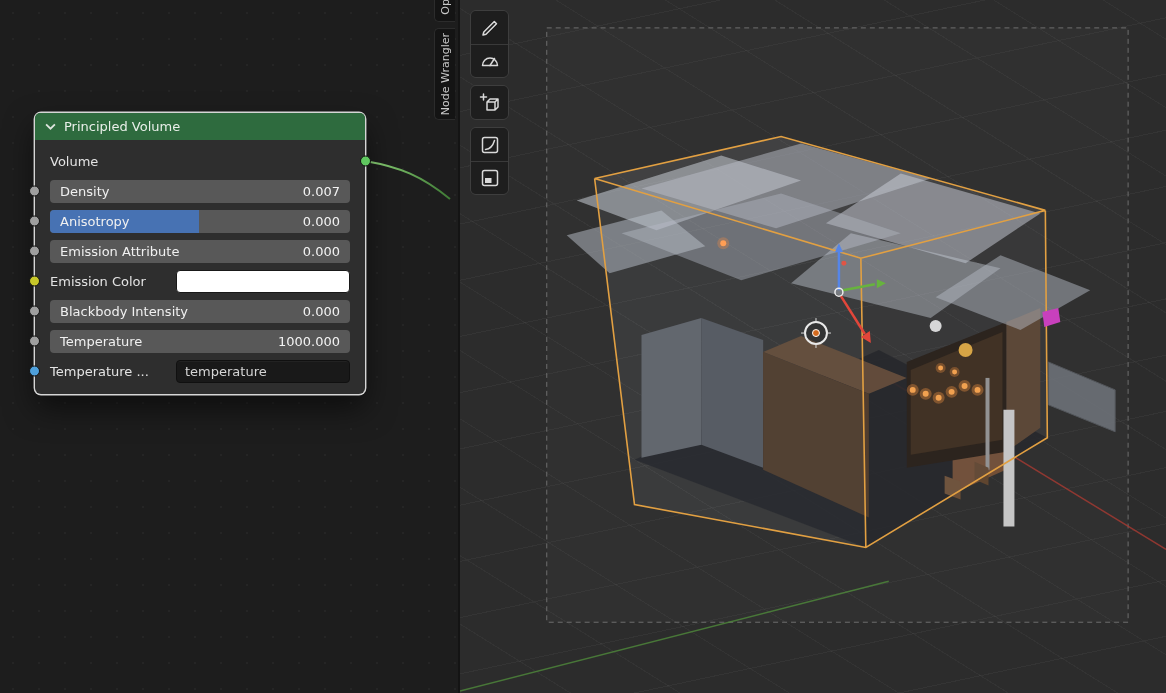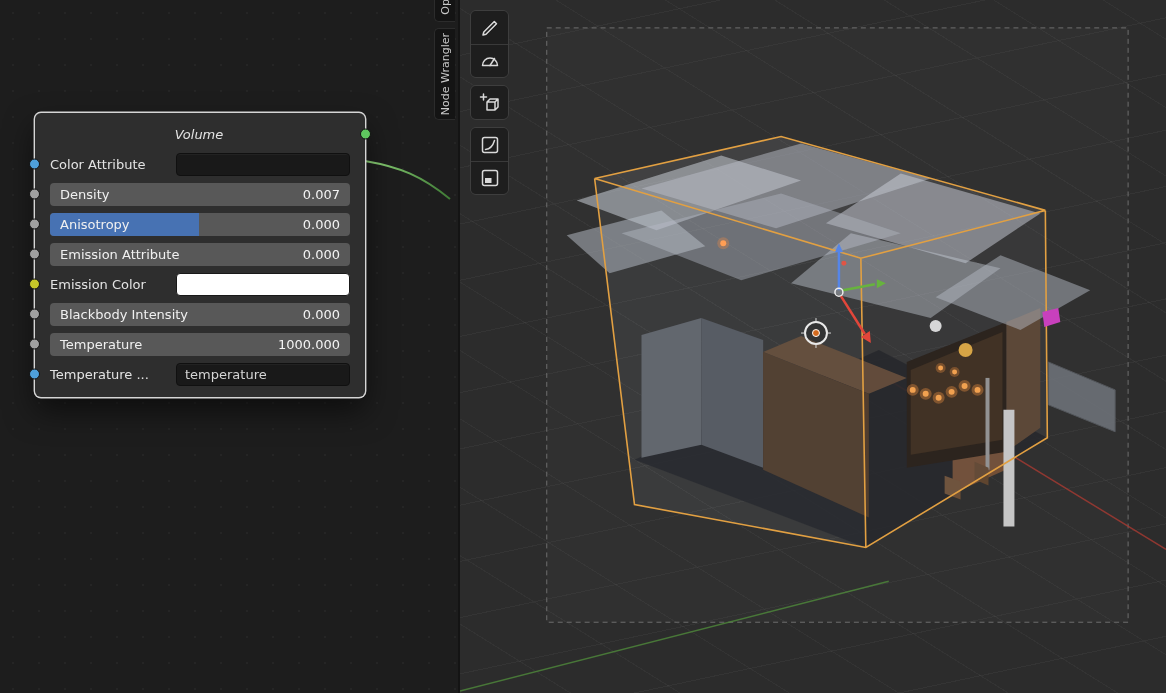--- a/index.html
+++ b/index.html
@@ -32,21 +32,21 @@
   .nrow{position:relative;height:30px;display:flex;align-items:center;padding:0 15px;}
   .socket{
     position:absolute;width:11px;height:11px;border-radius:50%;
     border:1px solid #121212;left:-6px;top:50%;transform:translateY(-50%);
     box-sizing:border-box;z-index:2;
   }
   .socket.right{left:auto;right:-6px;}
   .s-yellow{background:#c7c729;} .s-blue{background:#4ea0dc;}
   .s-gray{background:#9f9f9f;}  .s-green{background:#5fc75f;}
   .rlabel{color:#e3e3e3;white-space:nowrap;}
-  .out-row{justify-content:center;font-style:italic;}
+  .out-row{justify-content:flex-start;}
   .out-row .rlabel{margin-right:2px;}
   .widget-right{position:absolute;left:141px;right:15px;height:23px;box-sizing:border-box;}
   .swatch{border:1px solid #191919;border-radius:4px;}
   .tfield{
     background:#191919;border:1px solid #101010;border-radius:4px;
     color:#d5d5d5;font-size:13px;padding:0 8px;outline:none;
     font-family:inherit;box-shadow:inset 0 1px 0 rgba(255,255,255,.04);
   }
   .slider{
     position:absolute;left:15px;right:15px;height:23px;background:#585858;
@@ -97,33 +97,34 @@
     <defs>
       <linearGradient id="wireg" x1="0" y1="0" x2="1" y2="0">
         <stop offset="0" stop-color="#8fd67a"></stop>
           <stop offset="1" stop-color="#3f7a35"></stop>
       </linearGradient>
     </defs>
     <path d="M365 161 C400 167 422 176 450 199" stroke="url(#wireg)" stroke-width="2" fill="none"></path>
   </svg>
 
   <div class="node">
+    <div class="node-header">
+      <svg width="11" height="7" viewBox="0 0 10 6">
+        <polyline points="1,1 5,5 9,1" fill="none" stroke="#dfe5df" stroke-width="1.6"></polyline>
+      </svg>
+      <span>Principled Volume</span>
+    </div>
     <div class="node-body">
 
       <div class="nrow out-row">
         <span class="rlabel">Volume</span>
         <span class="socket s-green right"></span>
       </div>
 
 
-      <div class="nrow">
-        <span class="socket s-blue"></span>
-        <span class="rlabel">Color Attribute</span>
-        <input class="tfield widget-right" value="" style="">
-      </div>
 
       <div class="nrow">
         <span class="socket s-gray"></span>
         <div class="slider">
           <span class="sl">Density</span>
           <span class="sv">0.007</span>
         </div>
       </div>
 
 

